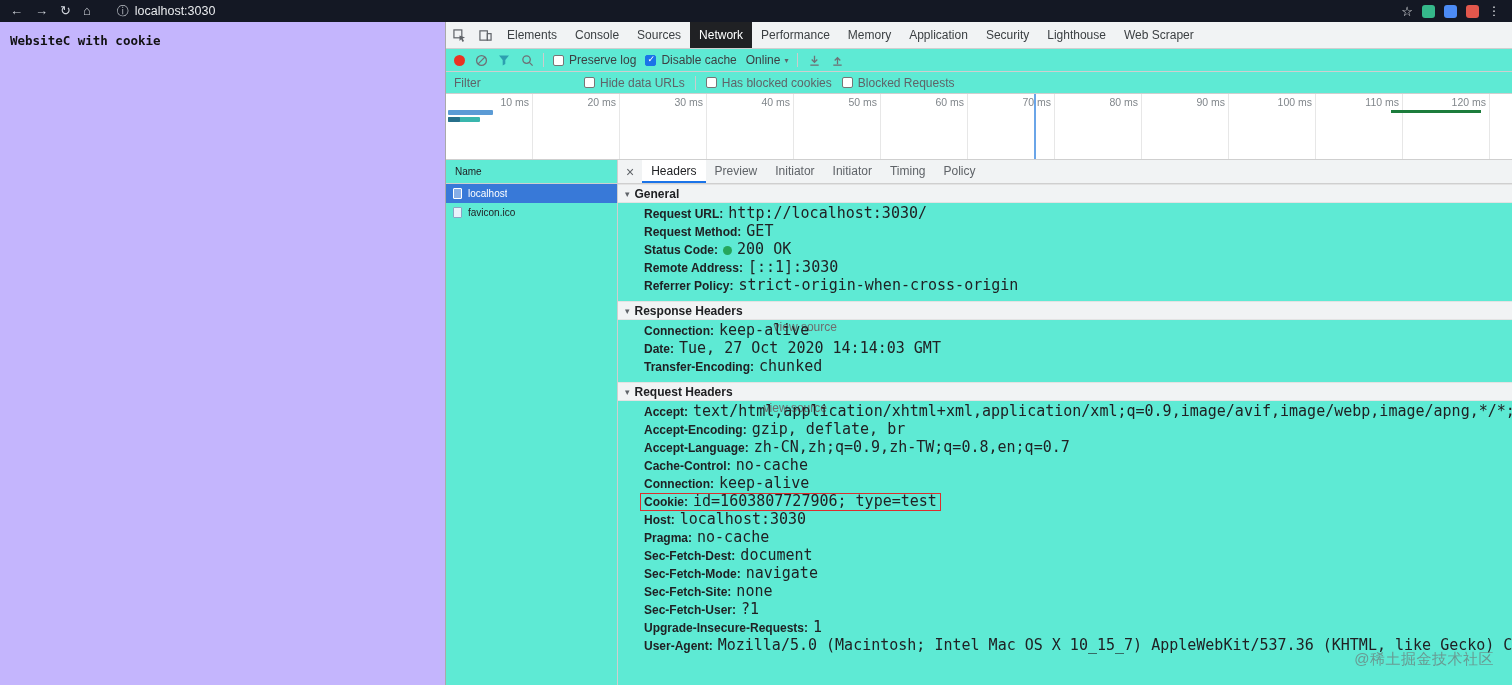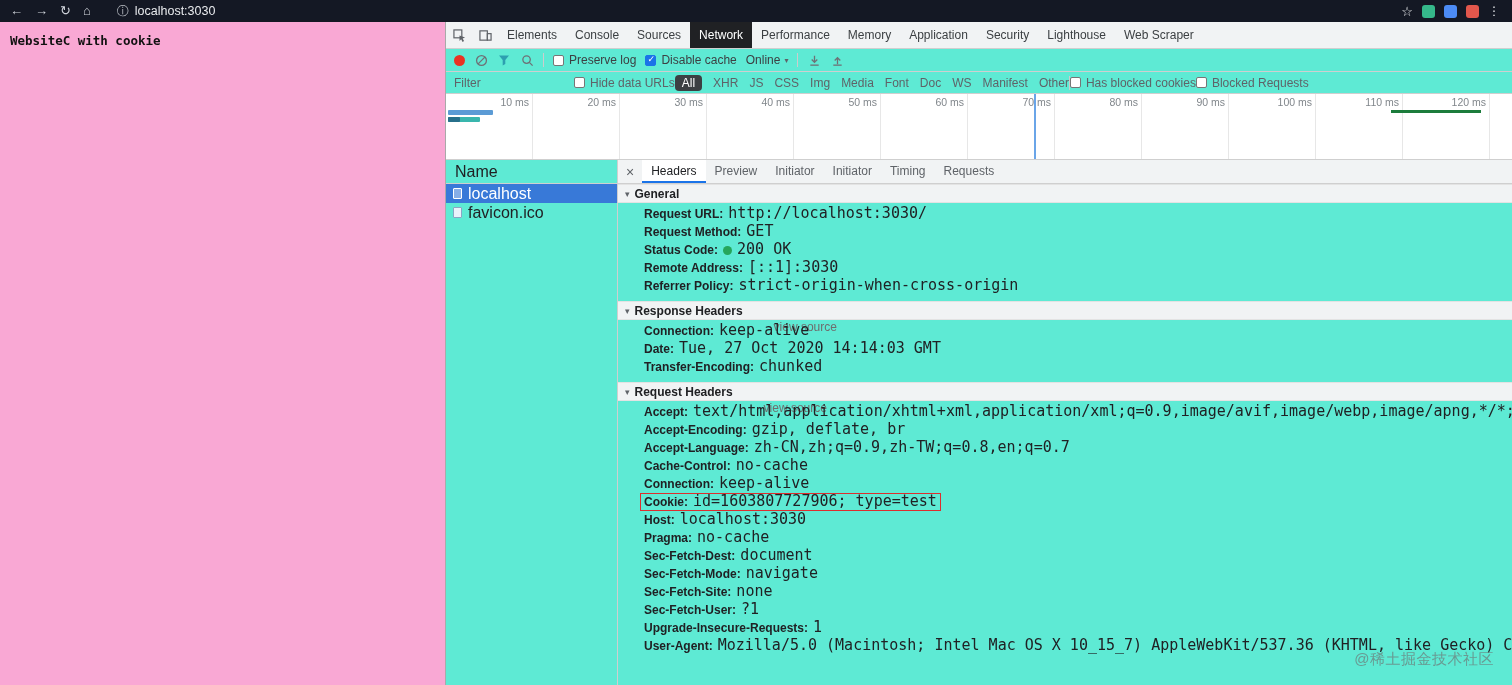--- a/index.html
+++ b/index.html
@@ -24,21 +24,21 @@
   .bar-right{display:flex;align-items:center;gap:9px;margin-right:2px;}
   .star-ic{color:#e8eaed;font-size:13px;}
   .ext{width:13px;height:13px;border-radius:3px;display:inline-block;}
   .ext-green{background:#35b88a;}
   .ext-blue{background:#4c8bf5;}
   .ext-orange{background:#e2574c;}
   .kebab{color:#e8eaed;font-size:12px;}
 
   
   .content{display:flex;height:663px;}
-  .page{width:445px;background:#f9a8d4;}
+  .page{width:445px;background:#c4b5fd;}
   .page-text{padding:11px 10px;font-family:"DejaVu Sans Mono",monospace;font-weight:bold;font-size:12.5px;color:#111;}
   .devtools{flex:1;display:flex;flex-direction:column;background:#5eead4;border-left:1px solid #a9a9a9;min-width:0;}
 
   
   .dt-tabbar{height:27px;background:#f1f3f4;border-bottom:1px solid #cfcfcf;display:flex;align-items:center;font-size:12px;color:#3c4043;white-space:nowrap;}
   .icon-btn{width:26px;height:27px;display:flex;align-items:center;justify-content:center;color:#5f6368;}
   .dt-tabs{display:flex;height:100%;}
   .dt-tab{display:flex;align-items:center;height:100%;padding:0 9px;cursor:default;}
   .dt-tab.active{background:var(--active-tab-dark);color:#fff;}
 
@@ -48,42 +48,42 @@
   .record{width:11px;height:11px;border-radius:50%;background:var(--record-red);}
   .vdiv{width:1px;height:14px;background:#ccc;}
   .cb{display:inline-flex;align-items:center;gap:5px;cursor:default;}
   .box{width:11px;height:11px;border:1px solid #767676;border-radius:2px;background:#fff;display:inline-block;position:relative;}
   .box.checked{background:var(--link-blue);border-color:var(--link-blue);}
   .box.checked::after{content:"✓";position:absolute;left:1px;top:-2px;color:#fff;font-size:9px;}
   .throttle{display:inline-flex;align-items:center;gap:4px;color:#3c4043;}
   .caret{font-size:8px;color:#5f6368;}
 
   
-  .dt-filterbar{height:22px;border-bottom:1px solid #cfcfcf;display:flex;align-items:center;padding:0 8px;font-size:12px;color:#5f6368;white-space:nowrap;overflow:hidden;}
+  .dt-filterbar{height:22px;border-bottom:1px solid #cfcfcf;display:flex;align-items:center;gap:10px;padding:0 8px;font-size:12px;color:#5f6368;white-space:nowrap;overflow:hidden;}
   .filter-input{border:none;outline:none;font-size:12px;width:120px;color:#202124;font-family:"Liberation Sans",sans-serif;background:transparent;}
   .filter-input::placeholder{color:#5f6368;}
   .type-pills{display:flex;align-items:center;gap:11px;}
   .pill{color:#5f6368;cursor:default;}
   .pill.active{background:#3c4043;color:#fff;border-radius:4px;padding:1px 7px;}
 
   
   .dt-overview{height:66px;border-bottom:1px solid #cfcfcf;position:relative;overflow:hidden;background:#fff;}
   .ticks{position:absolute;inset:0;display:flex;}
   .tick{flex:0 0 87px;border-right:1px solid #e7e7e7;display:flex;justify-content:flex-end;align-items:flex-start;padding:2px 3px 0 0;}
   .tick-label{font-size:10.5px;color:#80868b;}
   .ov-bar{position:absolute;border-radius:1px;}
   .ov-bar-blue{left:2px;top:16px;width:45px;height:5px;background:#5b9bd5;}
   .ov-bar-teal{left:2px;top:23px;width:32px;height:5px;background:#39b6ad;}
   .ov-bar-dark{left:2px;top:23px;width:12px;height:5px;background:#27708b;}
   .ov-marker-blue{position:absolute;left:588px;top:0;bottom:0;width:1.5px;background:#6aa5e8;}
   .ov-line-green{position:absolute;left:945px;top:16px;width:90px;height:2.5px;background:#1c7c3c;}
 
   
   .dt-main{flex:1;display:flex;min-height:0;}
-  .req-list{width:172px;border-right:1px solid #cfcfcf;font-size:16px;display:flex;flex-direction:column;}
+  .req-list{width:172px;border-right:1px solid #cfcfcf;font-size:10px;display:flex;flex-direction:column;}
   .req-header{height:24px;line-height:24px;padding:0 9px;border-bottom:1px solid #cfcfcf;color:#202124;}
   .req-row{height:19px;display:flex;align-items:center;gap:6px;padding:0 7px;color:#202124;cursor:default;text-align:right;}
   .req-row.selected{background:var(--selection-blue);color:#fff;}
   .doc-icon{width:9px;height:11px;border:1px solid #8aa6c4;border-radius:1px;background:#eaf2fb;flex:0 0 auto;}
   .req-row.selected .doc-icon{border-color:#fff;background:rgba(255,255,255,.4);}
   .req-name{white-space:nowrap;overflow:hidden;}
 
   
   .req-details{flex:1;display:flex;flex-direction:column;min-width:0;}
   .detail-tabs{height:24px;background:#f1f3f4;border-bottom:1px solid #cfcfcf;display:flex;align-items:center;font-size:12px;color:#5f6368;}
@@ -223,44 +223,20 @@
             </svg>
         </span>
       </div>
 
       <div class="dt-filterbar">
         <input class="filter-input" placeholder="Filter" style="">
         <label class="cb">
           <span class="box"></span>
           <span>Hide data URLs</span>
         </label>
-        <div class="type-pills">
-
-            <span class="pill active">All</span>
-
-            <span class="pill">XHR</span>
-
-            <span class="pill">JS</span>
-
-            <span class="pill">CSS</span>
-
-            <span class="pill">Img</span>
-
-            <span class="pill">Media</span>
-
-            <span class="pill">Font</span>
-
-            <span class="pill">Doc</span>
-
-            <span class="pill">WS</span>
-
-            <span class="pill">Manifest</span>
-
-            <span class="pill">Other</span>
-          </div>
         <span class="vdiv"></span>
         <label class="cb">
           <span class="box"></span>
           <span>Has blocked cookies</span>
         </label>
         <label class="cb">
           <span class="box"></span>
           <span>Blocked Requests</span>
         </label>
       </div>
@@ -349,21 +325,21 @@
                 <span class="detail-tab active">Headers</span>
 
                 <span class="detail-tab">Preview</span>
 
                 <span class="detail-tab">Initiator</span>
 
                 <span class="detail-tab">Initiator</span>
 
                 <span class="detail-tab">Timing</span>
 
-                <span class="detail-tab">Requests</span>
+                <span class="detail-tab">Policy</span>
               </div>
           </div>
 
           <div class="detail-body">
 
             <div class="section">
               <div class="section-head">
                 <span class="tri">▾</span>
                 <span class="sec-title">General</span>
               </div>

